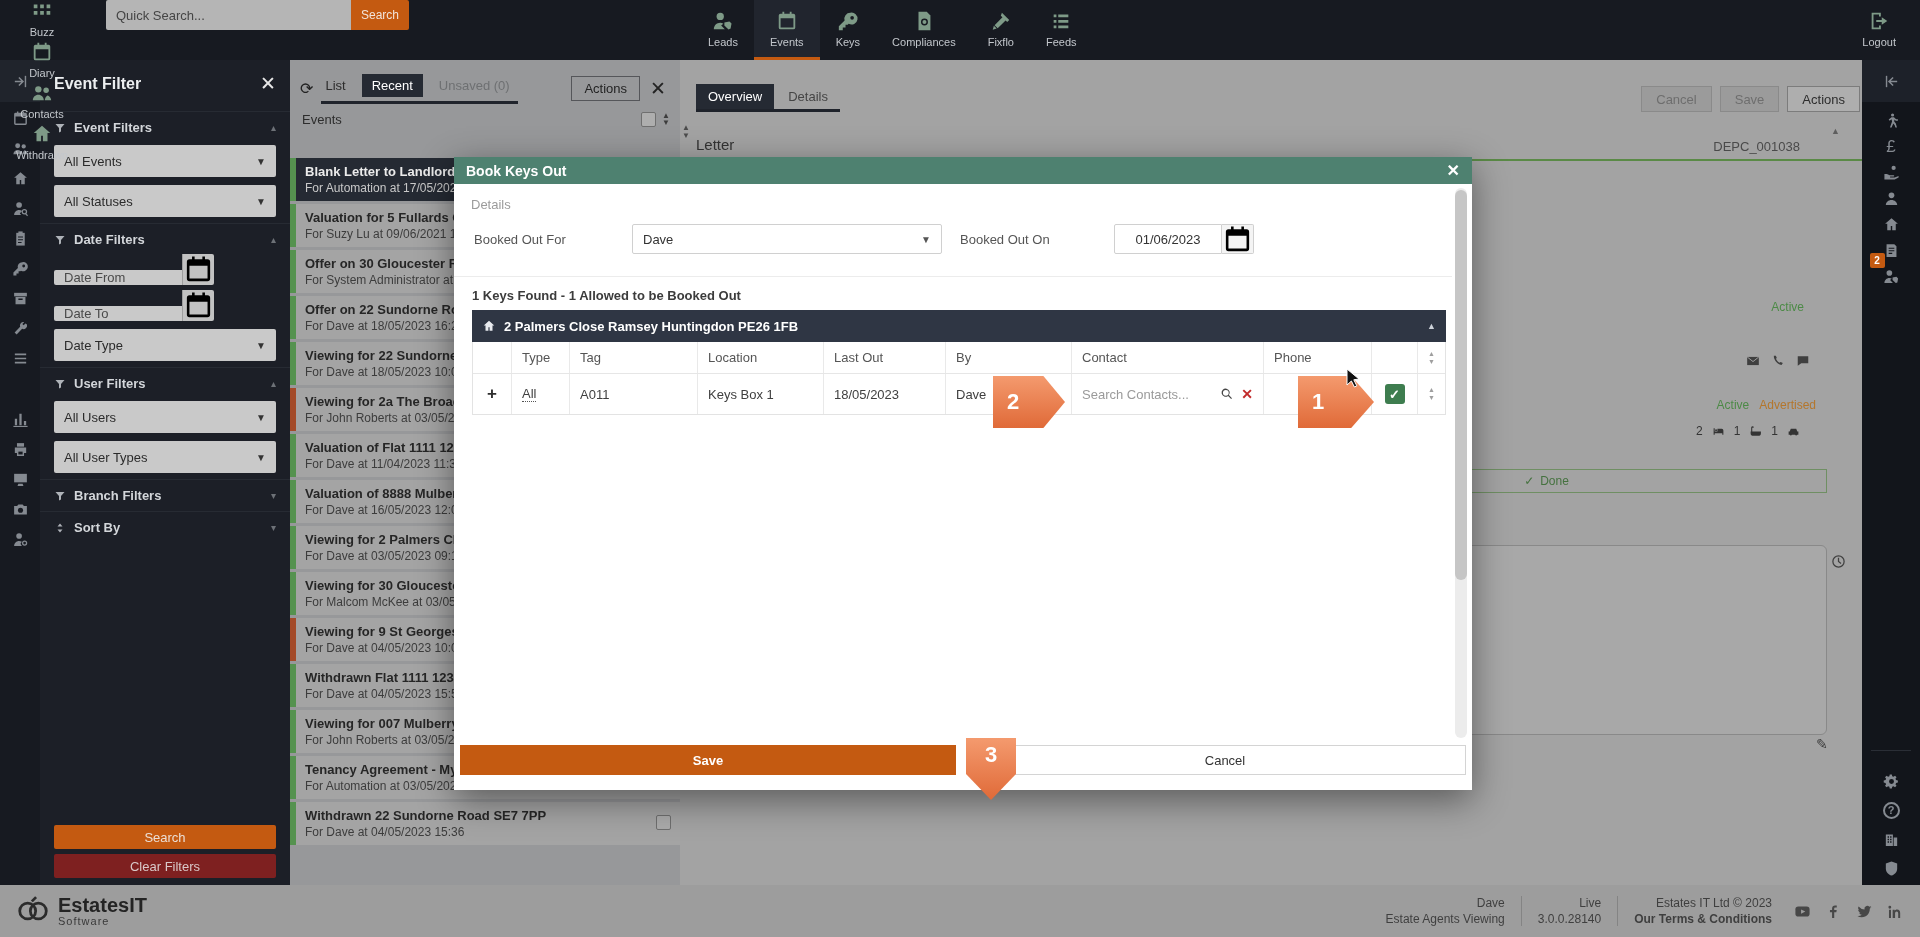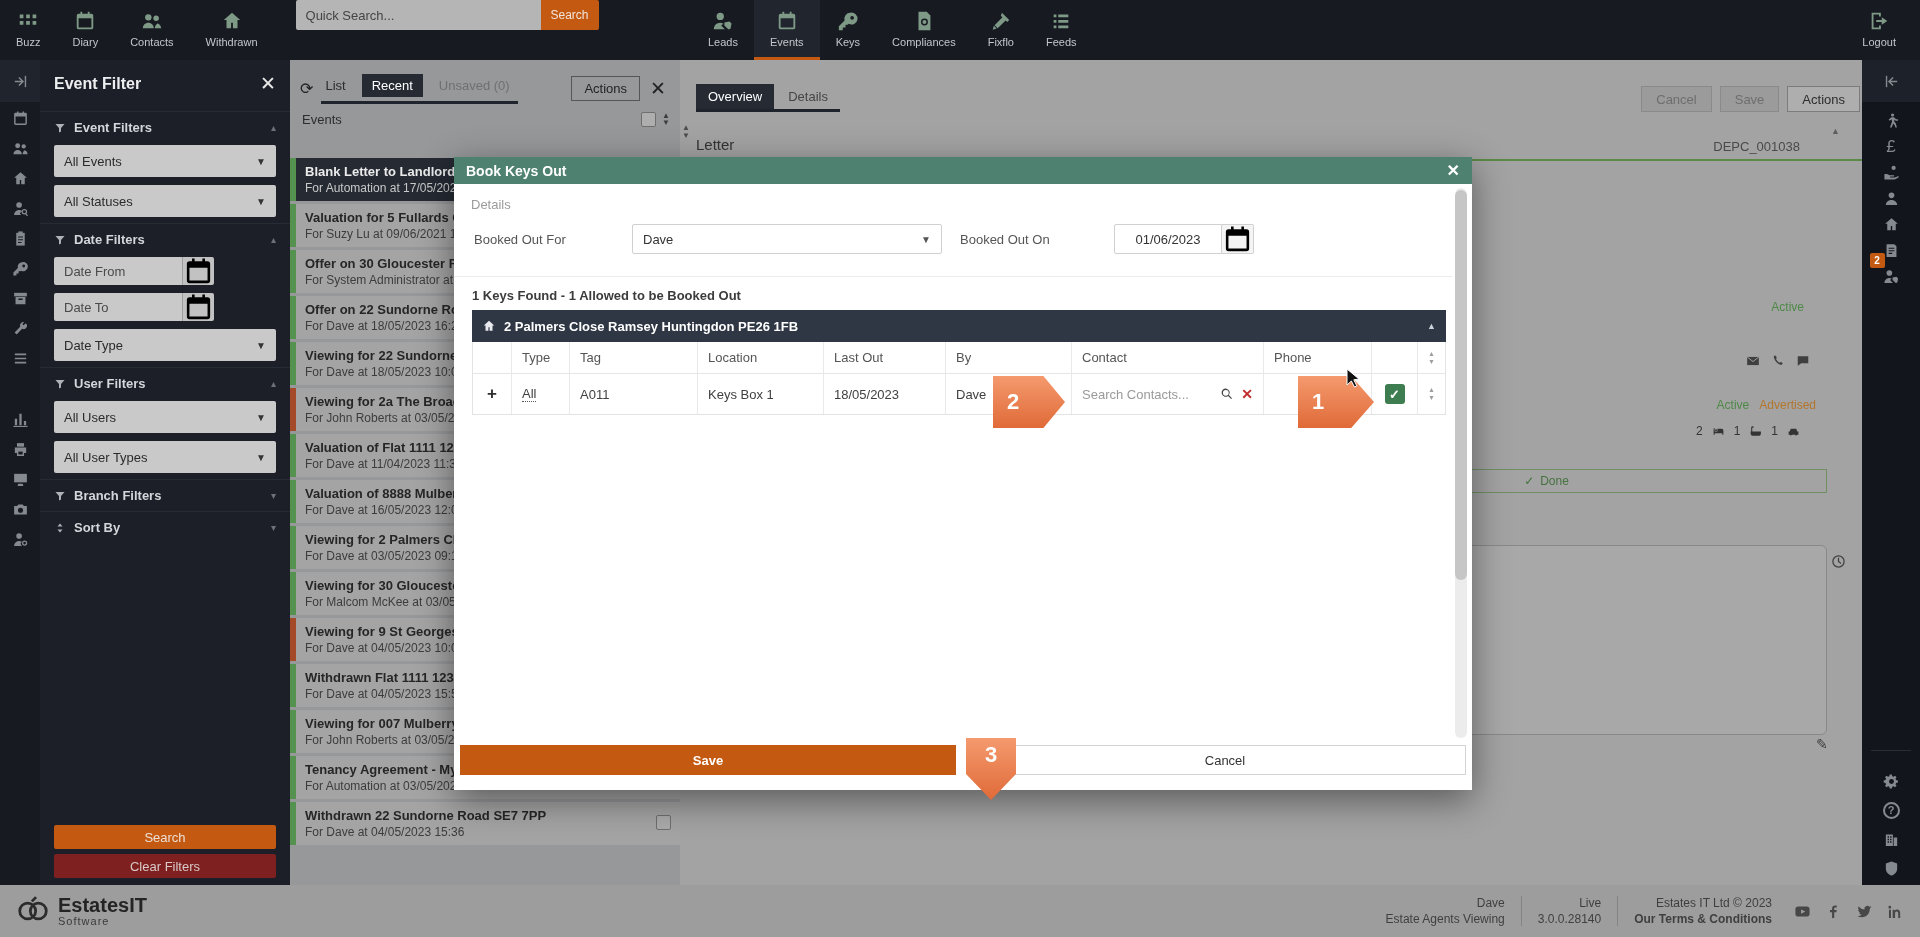--- a/index.html
+++ b/index.html
@@ -35,21 +35,21 @@
   #filter-panel { position:absolute; left:40px; top:60px; width:250px; bottom:52px; background:#1c1f27; color:#dfe1e4; z-index:4; }
   #filter-panel .fp-head { display:flex; align-items:center; justify-content:space-between; padding:12px 14px 10px; }
   #filter-panel .fp-title { font-size:16px; font-weight:bold; color:#eceef0; }
   #filter-panel .fp-close { font-size:19px; color:#e8e8e8; cursor:pointer; }
   .fsection { border-top:1px solid #272b33; margin-top:6px; padding:8px 14px 2px; display:flex; align-items:center; gap:8px; color:#d3d6da; font-size:13px; font-weight:bold; }
   .fsection .ic { font-size:12px; color:#aeb2b8; }
   .fsection .chev { margin-left:auto; color:#6d7177; font-size:10px; font-weight:normal; cursor:pointer; }
   .fctl { margin:8px 14px 0; }
   .dropdown { height:32px; background:#c9c9c9; border-radius:2px; display:flex; align-items:center; padding:0 10px; color:#2b2b2b; font-size:13px; cursor:pointer; }
   .dropdown .caret { margin-left:auto; font-size:10px; color:#333; }
-  .dateinput { display:flex; width:160px; height:28px; }
+  .dateinput { display:flex; width:160px; height:28px;align-items:flex-end; }
   .dateinput .din { flex:1; background:#c9c9c9; border-radius:2px 0 0 2px; display:flex; align-items:center; padding:0 10px; color:#4a4a4a; font-size:13px; }
   .dateinput .dbtn { width:32px; background:#c2c2c2; border-left:1px solid #9e9e9e; border-radius:0 2px 2px 0; display:flex; align-items:center; justify-content:center; color:#2e2e2e; font-size:14px; cursor:pointer; }
   #fp-search { position:absolute; left:14px; right:14px; bottom:36px; height:24px; background:#c45a11; border:none; color:#ecdfd5; font-size:13px; border-radius:2px; cursor:pointer; font-family:inherit; }
   #fp-clear  { position:absolute; left:14px; right:14px; bottom:7px;  height:24px; background:#7e2020; border:none; color:#d9c9c9; font-size:13px; border-radius:2px; cursor:pointer; font-family:inherit; }
 
   
   #events-panel { position:absolute; left:290px; top:60px; width:390px; bottom:52px; background:#97989a; z-index:3; }
   .ep-tabs { display:flex; align-items:center; padding:12px 10px 0 10px; }
   .ep-refresh { font-size:16px; color:#222; margin-right:8px; cursor:pointer; }
   .tab-group { display:flex; align-items:center; gap:14px; border-bottom:3px solid #20242c; padding:2px 6px 4px 2px; }
@@ -163,21 +163,21 @@
   #arrow2 { left:993px; top:376px; width:72px; }
   #arrow3 { position:absolute; left:966px; top:738px; width:50px; height:62px; z-index:60; background:linear-gradient(180deg,#f49a6e,#e06a38); clip-path:polygon(0 0,100% 0,100% 58%,50% 100%,0 58%); color:#fff; font-size:22px; font-weight:bold; display:flex; justify-content:center; padding-top:4px; }
   #cursor { position:absolute; left:1346px; top:368px; z-index:70; width:15px; height:20px; color:#111; }
 </style>
 </head>
 <body>
 
 <div id="app">
 
   <header id="topnav">
-    <div id="nav-left" style="display: flex;">
+    <div id="nav-left" style="display: flex; flex-direction: column;">
         <div class="nav-item">
           <span class="ic" style="font-size:22px">
             <svg viewBox="0 0 24 24">
               <path d="M3 5h4v4H3zM10 5h4v4h-4zM17 5h4v4h-4zM3 12h4v4H3zM10 12h4v4h-4zM17 12h4v4h-4z"></path>
             </svg>
           </span>
                    <span class="nav-lbl">Buzz</span>
         </div>
         <div class="nav-item">
           <span class="ic" style="font-size:22px">

